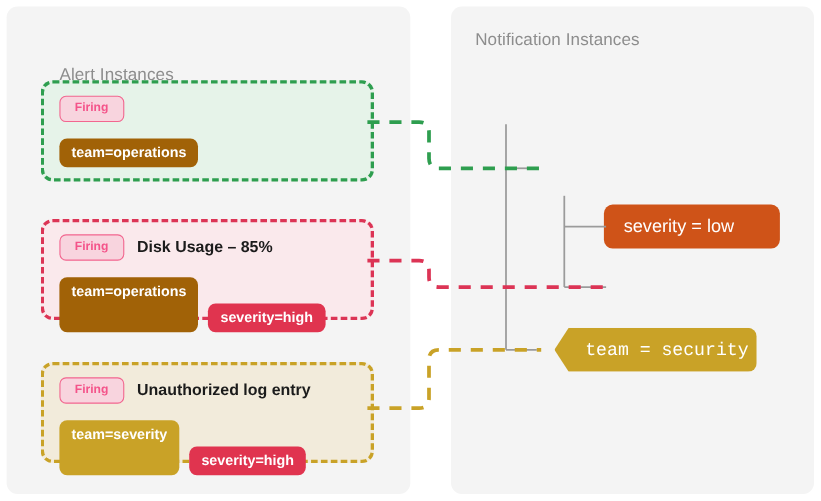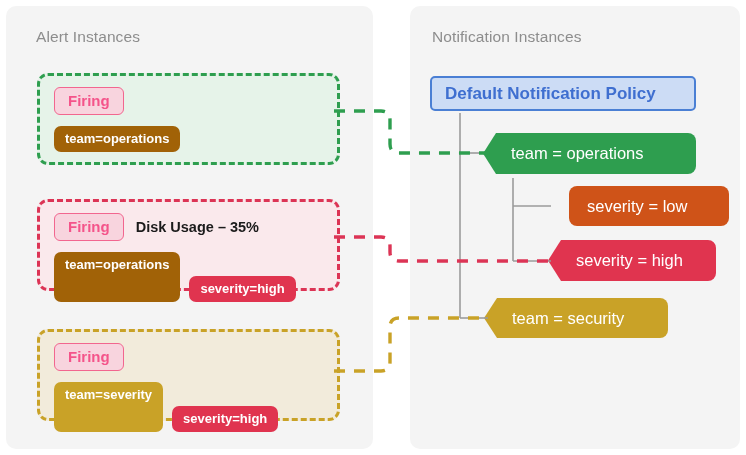--- a/index.html
+++ b/index.html
@@ -33,21 +33,21 @@
   #panel-policies { left: 410px; top: 6px;  width: 330px; height: 443px; }
 
   .panel-title {
     position: absolute;
     top: 22px;
     font-size: 15.5px;
     color: #8d8d8d;
     letter-spacing: .1px;
     white-space: nowrap;
   }
-  #panel-alerts .panel-title   { left: 30px; }
+  #panel-alerts .panel-title   { left: 48px; margin-top: 32px; }
   #panel-policies .panel-title { left: 22px; }
 
   
   .alert-card {
     position: absolute;
     box-sizing: border-box;
     border-radius: 11px;
     border-style: dashed;
     border-width: 3px;
     padding: 0;
@@ -66,21 +66,21 @@
     display: flex;
     align-items: center;
     gap: 12px;
   }
   .firing-badge {
     box-sizing: border-box;
     background: #f8d4de;
     border: 1.6px solid #f2668f;
     color: #f4548a;
     border-radius: 6px;
-    font-size: 15px;
+    font-size: 11px;
     font-weight: 600;
     padding: 5px 13px 6px;
     line-height: 1;
     white-space: nowrap;
   }
   .alert-title {
     font-size: 14.5px;
     font-weight: bold;
     color: #1b1b1b;
     white-space: nowrap;
@@ -142,25 +142,25 @@
       0px 50%, 13px 0px,
       100% 0px, 100% 100%,
       13px 100%);
     padding-left: 28px;
   }
   .policy-node.plain { padding-left: 18px; }
 
   #policy-team-ops   { left: 483px; top: 133px; width: 213px; height: 41px;
                        background: #2e9e4f; }
   #policy-sev-low    { left: 549px; top: 186px; width: 160px; height: 40px;
-                       background: #cf5318; margin-left: 20px; }
+                       background: #cf5318; }
   #policy-sev-high   { left: 548px; top: 240px; width: 168px; height: 41px;
                        background: #e0344f; }
-  #policy-team-sec   { left: 484px; top: 298px; width: 184px; height: 40px;
-                       background: #c9a227; }
+  #policy-team-sec   { left: 504px; top: 298px; width: 184px; height: 40px;
+                       background: #c9a227; font-family: Liberation Mono, monospace; }
 
   
   #connectors {
     position: absolute;
     left: 0; top: 0;
     width: 746px;
     height: 455px;
     pointer-events: none;
   }
 </style>
@@ -177,50 +177,48 @@
         <span class="firing-badge">Firing</span>
       </div>
       <div class="alert-row-labels">
         <span class="label-pill pill-green">team=operations</span>
       </div>
     </div>
 
     <div class="alert-card" id="alert-card-1">
       <div class="alert-row-top">
         <span class="firing-badge">Firing</span>
-        <span class="alert-title">Disk Usage – 35%</span>
+        <span class="alert-title">Disk Usage – 85%</span>
       </div>
       <div class="alert-row-labels">
         <span class="label-pill pill-green">team=operations</span>
         <span class="label-pill pill-crimson">severity=high</span>
       </div>
     </div>
 
     <div class="alert-card" id="alert-card-2">
       <div class="alert-row-top">
         <span class="firing-badge">Firing</span>
+        <span class="alert-title">Unauthorized log entry</span>
       </div>
       <div class="alert-row-labels">
         <span class="label-pill pill-amber">team=severity</span>
         <span class="label-pill pill-crimson">severity=high</span>
       </div>
     </div>
   </div>
 
   <div class="panel" id="panel-policies">
     <div class="panel-title">Notification Instances</div>
   </div>
 
-  <div id="default-policy">Default Notification Policy</div>
-
-  <div class="policy-node arrow" id="policy-team-ops">team = operations</div>
+
 
   <div class="policy-node plain" id="policy-sev-low">severity = low</div>
 
-  <div class="policy-node arrow" id="policy-sev-high">severity = high</div>
 
   <div class="policy-node arrow" id="policy-team-sec">team = security</div>
 
   <svg id="connectors" viewBox="0 0 746 455" width="746" height="455">
 
     <g fill="none" stroke="#9b9b9b" stroke-width="1.6">
 
       <path d="M 460 113 L 460 318"></path>
 
       <path d="M 460 153 L 486 153"></path>

